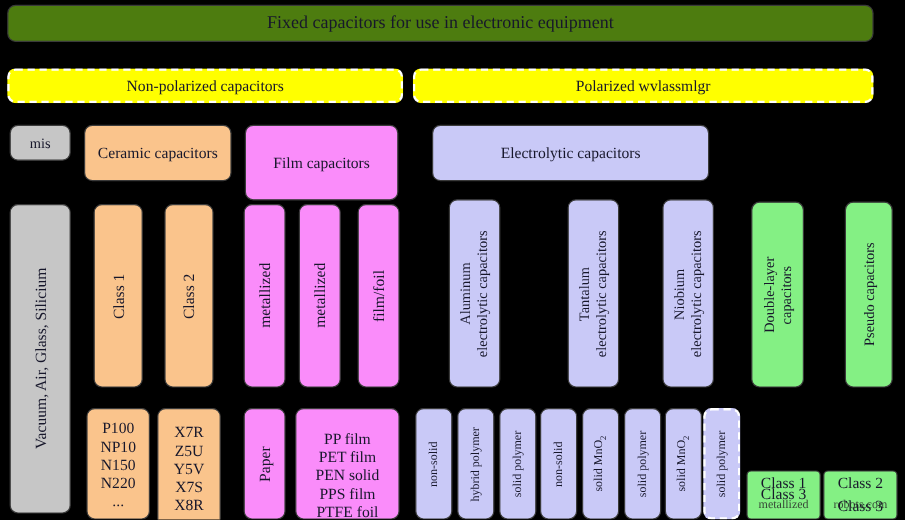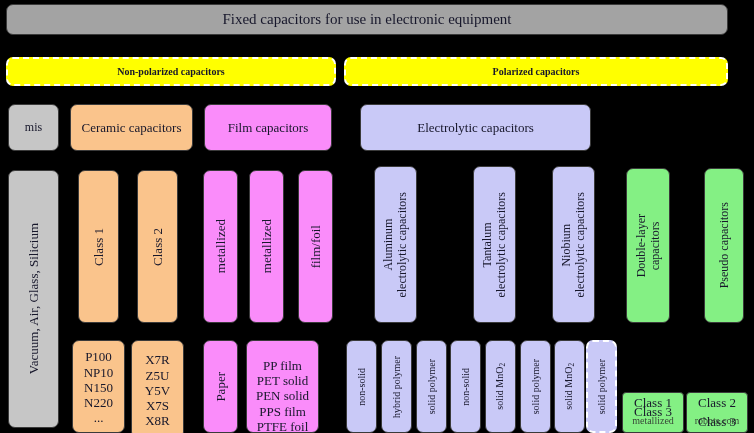--- a/index.html
+++ b/index.html
@@ -22,38 +22,38 @@
     text-align:center;
     border-radius:7px;
     line-height:1.18;
     color:#17172b;
     overflow:hidden;
   }
   .box.solid{border:1px solid #3a3a3a;}
   .box.dashed{border:2px dashed #ffffff;}
 
   
-  .c-title{background:#a3a3a3;}
+  .c-title{background:#4d7c0f;}
   .c-yellow{background:#ffff00;}
   .c-grey{background:#c6c6c6;}
   .c-orange{background:#fac48c;}
   .c-pink{background:#fa8cfa;}
   .c-lav{background:#c9c9f7;}
   .c-green{background:#84f084;}
 
   
   .vert{
     writing-mode:vertical-rl;
     transform:rotate(180deg);
     white-space:nowrap;
   }
   .vert.two{white-space:normal;}
 
   .t-title{font-size:15px;}
-  .t-band{font-size:10px;font-weight:bold;}
+  .t-band{font-size:13px;}
   .t-cat{font-size:13px;}
   .t-mis{font-size:12px;}
   .t-vbig{font-size:13px;}
   .t-vmed{font-size:12px;}
   .t-vsm{font-size:10px;}
   .t-list{font-size:13px;}
   .stack{display:flex;flex-direction:column;align-items:center;justify-content:center;}
   .sub{font-size:0.72em;vertical-align:sub;}
 
   .ovl{position:relative;}
@@ -62,27 +62,27 @@
   .ovl .cl{font-size:13px;}
 </style>
 </head>
 <body>
 
 <div id="diagram">
 
   <div class="box solid c-title t-title" style="left:6px;top:4px;width:722px;height:31px;">Fixed capacitors for use in electronic equipment</div>
 
   <div class="box dashed c-yellow t-band" style="left:6px;top:57px;width:330px;height:29px;">Non-polarized capacitors</div>
-  <div class="box dashed c-yellow t-band" style="left:344px;top:57px;width:384px;height:29px;">Polarized capacitors</div>
-
-  <div class="box solid c-grey t-mis" style="left:8px;top:104px;width:51px;height:47px;">mis</div>
+  <div class="box dashed c-yellow t-band" style="left:344px;top:57px;width:384px;height:29px;">Polarized wvlassmlgr</div>
+
+  <div class="box solid c-grey t-mis" style="left:8px;top:104px;width:51px;height:30px;">mis</div>
   <div class="box solid c-orange t-cat stack" style="left:70px;top:104px;width:123px;height:47px;">
     <span>Ceramic capacitors</span>
   </div>
-  <div class="box solid c-pink t-cat stack" style="left:204px;top:104px;width:128px;height:47px;">
+  <div class="box solid c-pink t-cat stack" style="left:204px;top:104px;width:128px;height:63px;">
     <span>Film capacitors</span>
   </div>
   <div class="box solid c-lav t-cat" style="left:360px;top:104px;width:231px;height:47px;">Electrolytic capacitors</div>
 
   <div class="box solid c-grey t-vbig" style="left:8px;top:170px;width:51px;height:258px;">
     <span class="vert">Vacuum, Air, Glass, Silicium</span>
   </div>
 
   <div class="box solid c-orange t-vbig" style="left:78px;top:170px;width:41px;height:153px;">
     <span class="vert">Class 1</span>
@@ -112,23 +112,23 @@
   <div class="box solid c-pink t-vbig" style="left:249px;top:170px;width:35px;height:153px;">
     <span class="vert">metallized</span>
   </div>
   <div class="box solid c-pink t-vbig" style="left:298px;top:170px;width:35px;height:153px;">
     <span class="vert">film/foil</span>
   </div>
 
   <div class="box solid c-pink t-vbig" style="left:203px;top:340px;width:35px;height:93px;">
     <span class="vert">Paper</span>
   </div>
-  <div class="box solid c-pink t-list stack" style="left:246px;top:340px;width:73px;height:93px;padding-top:19px;">
+  <div class="box solid c-pink t-list stack" style="left:246px;top:340px;width:87px;height:93px;padding-top:19px;">
     <span>PP film</span>
-    <span>PET solid</span>
+    <span>PET film</span>
     <span>PEN solid</span>
     <span>PPS film</span>
     <span>PTFE foil</span>
   </div>
 
   <div class="box solid c-lav t-vmed" style="left:374px;top:166px;width:43px;height:157px;">
     <span class="vert two stack">
       <span>Aluminum</span>
       <span>electrolytic capacitors</span>
     </span>

